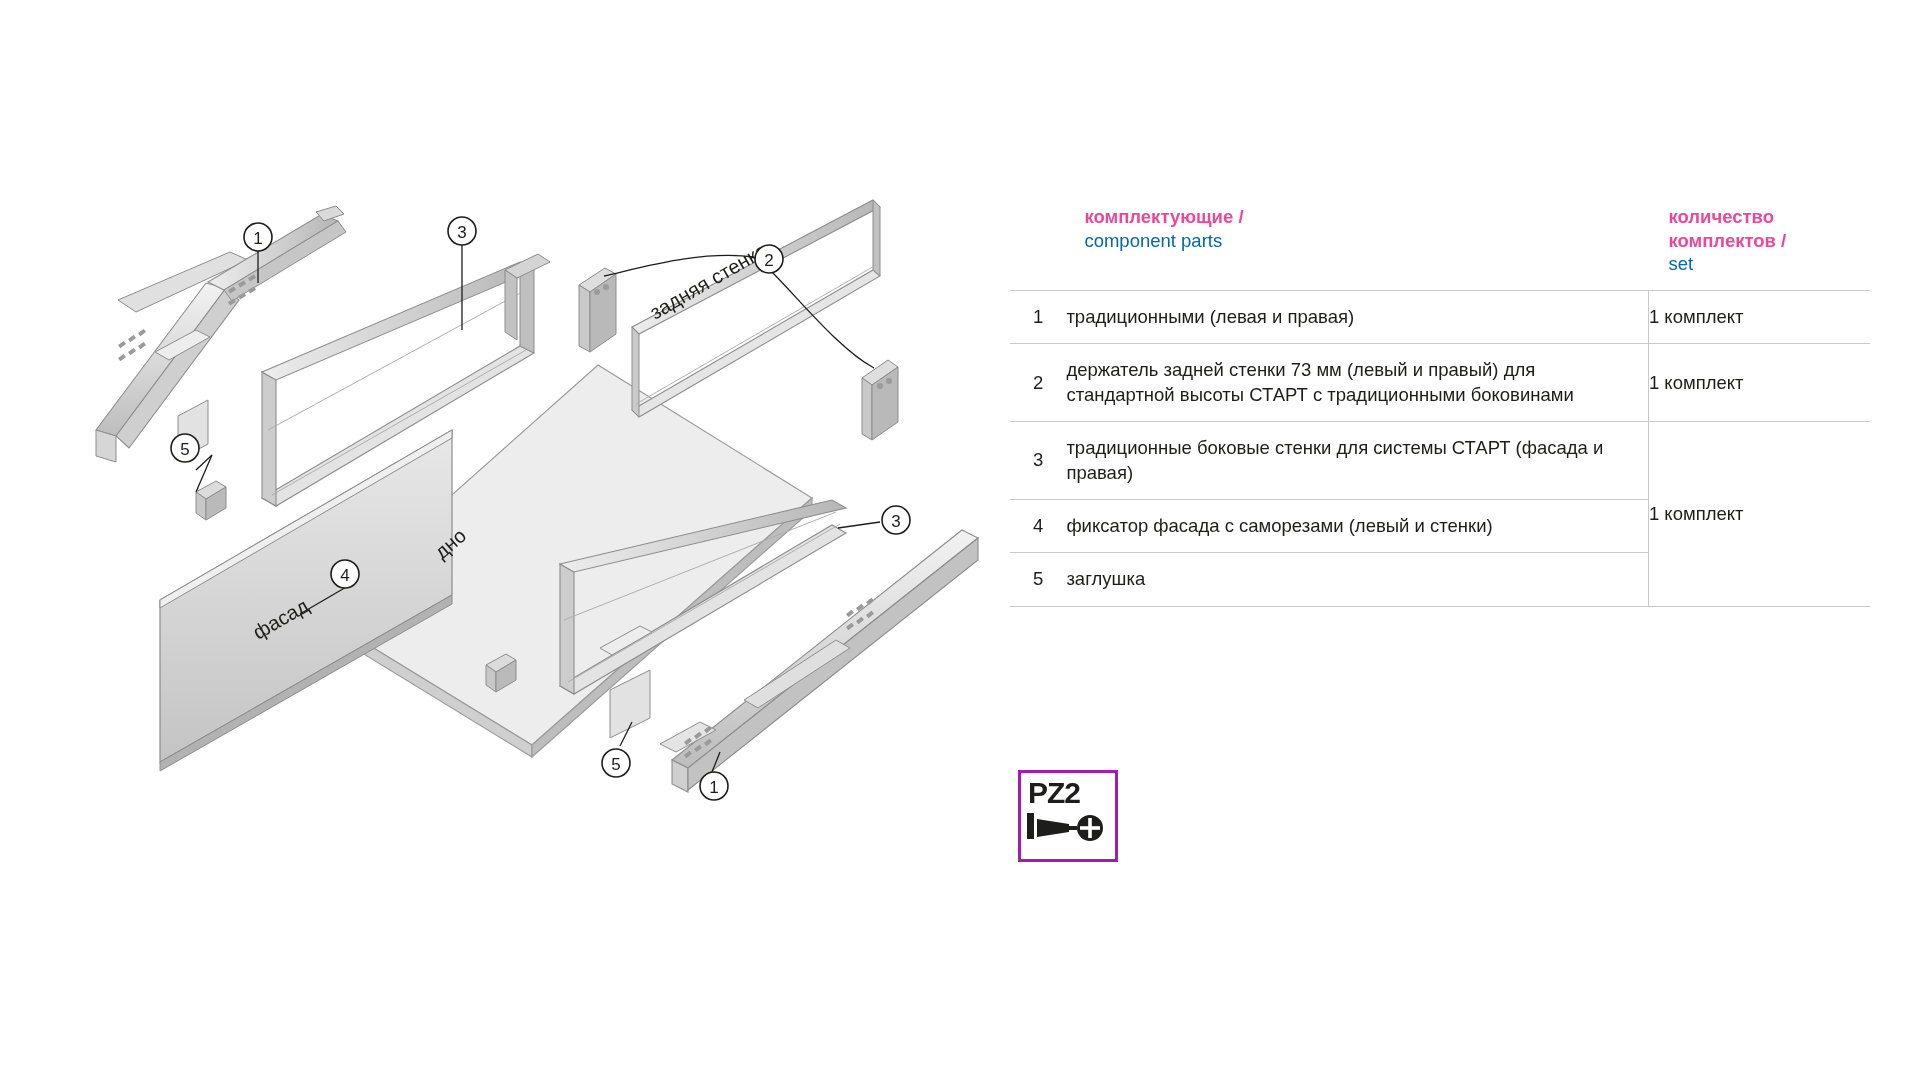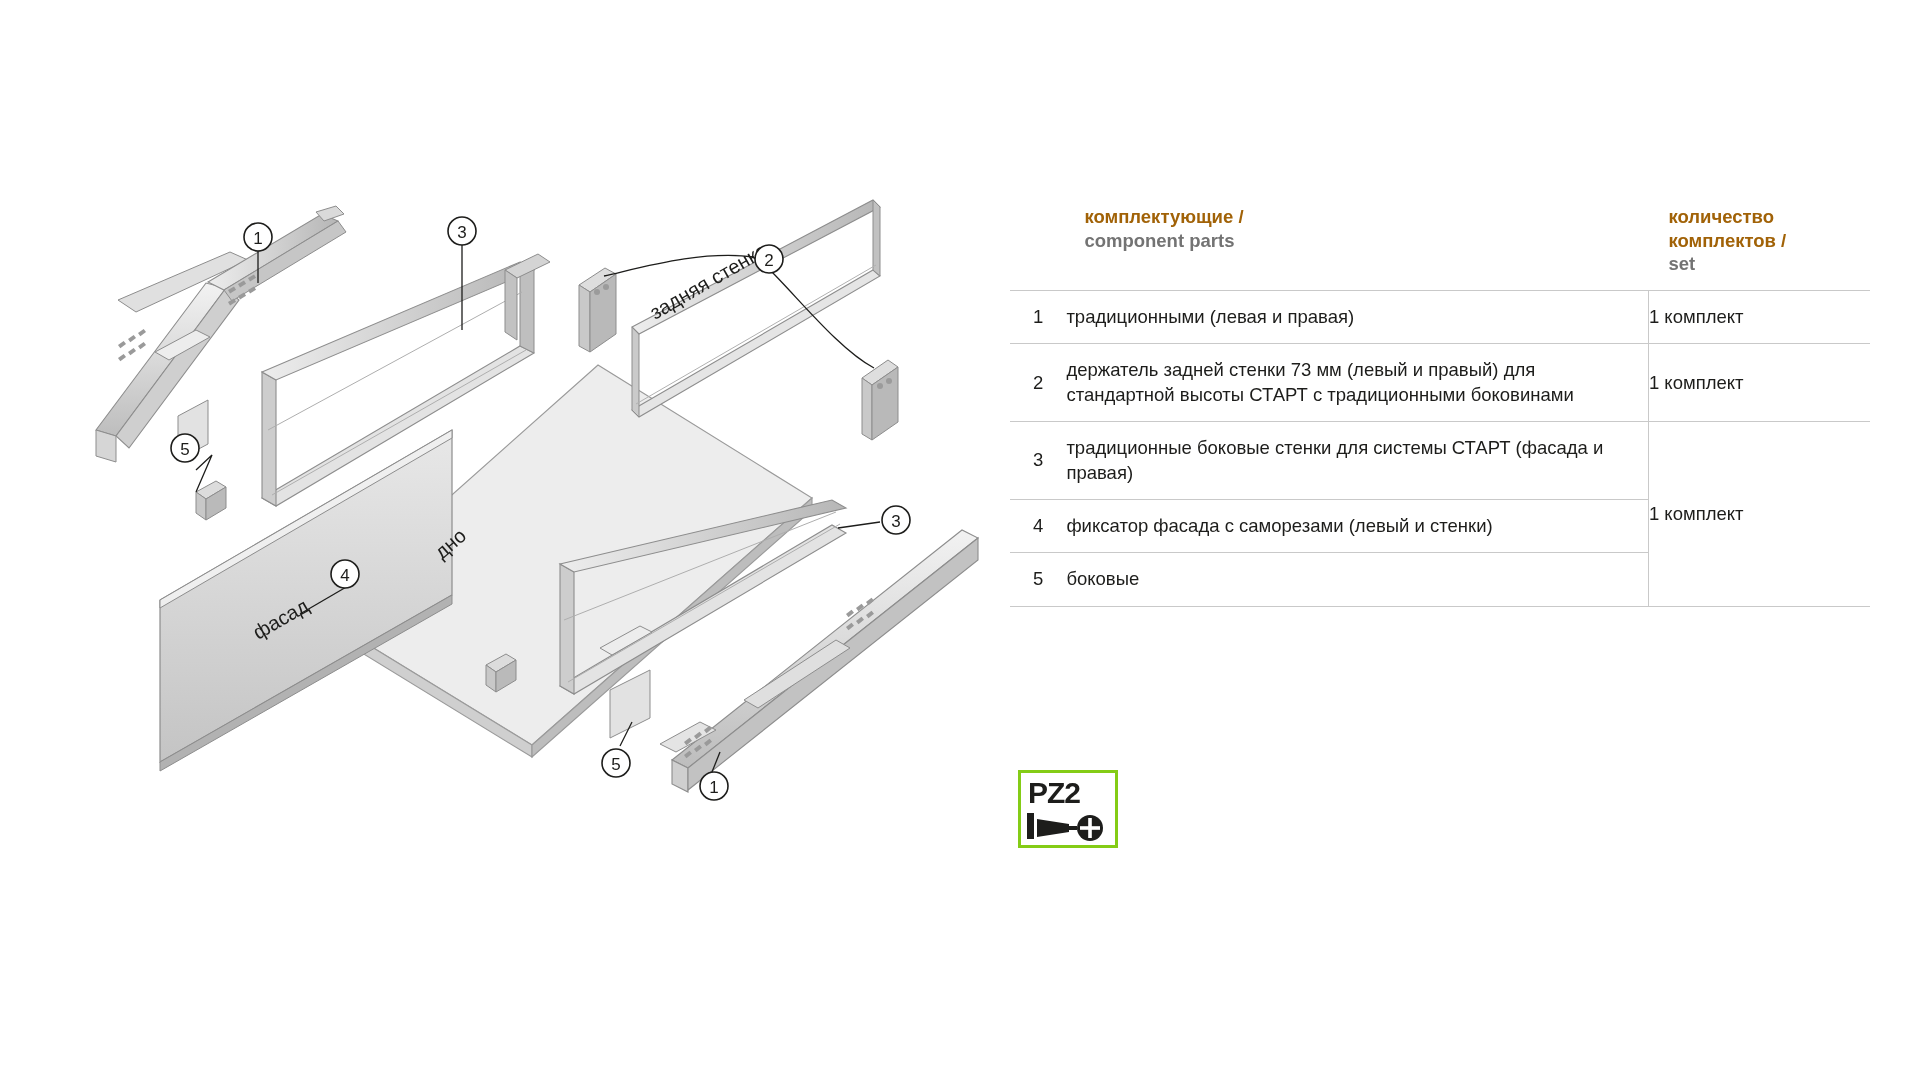--- a/index.html
+++ b/index.html
@@ -64,30 +64,30 @@
     font-size: 18.5px;
   }
   table.parts thead th {
     text-align: left;
     vertical-align: top;
     padding: 0 0 14px 0;
     font-weight: normal;
     border-bottom: 1px solid #c9c9c9;
   }
   .th-ru {
-    color: #a16207;
+    color: #ec4899;
     font-weight: bold;
     display: block;
     line-height: 1.28;
   }
   .th-en {
-    color: #737373;
+    color: #0369a1;
     display: block;
     line-height: 1.28;
-    font-weight: bold;
+    font-weight: normal;
   }
   th.col-num { width: 56px; }
   th.col-part { width: 560px; padding-left: 18px !important; }
   th.col-qty { width: 200px; padding-left: 20px !important; }
 
   table.parts td {
     vertical-align: middle;
     padding: 14px 0;
     border-bottom: 1px solid #c9c9c9;
     line-height: 1.32;
@@ -109,22 +109,22 @@
   }
   tr.last td { border-bottom: 1px solid #c9c9c9; }
   td.qty-span { vertical-align: middle; }
 
   
   #pz2 {
     position: absolute;
     left: 1018px;
     top: 770px;
     width: 100px;
-    height: 78px;
-    border: 3px solid #84cc16;
+    height: 92px;
+    border: 3px solid #a21caf;
     box-sizing: border-box;
   }
   #pz2 .pz2-text {
     position: absolute;
     left: 7px;
     top: 3px;
     font-size: 30px;
     font-weight: bold;
     letter-spacing: -1px;
     color: #1d1d1b;
@@ -364,21 +364,21 @@
         <td class="num">3</td>
         <td class="part">традиционные боковые стенки для системы СТАРТ (фасада и правая)</td>
         <td class="qty qty-span" rowspan="3">1 комплект</td>
       </tr>
       <tr>
         <td class="num">4</td>
         <td class="part">фиксатор фасада с саморезами (левый и стенки)</td>
       </tr>
       <tr class="last">
         <td class="num">5</td>
-        <td class="part">боковые</td>
+        <td class="part">заглушка</td>
       </tr>
     </tbody>
   </table>
 </div>
 
 <div id="pz2">
   <span class="pz2-text">PZ2</span>
   <svg width="88" height="34" viewBox="0 0 88 34">
     <rect x="0" y="2" width="7" height="26" fill="#1d1d1b"></rect>
     <polygon points="10,8 42,13 42,21 10,26" fill="#1d1d1b"></polygon>

